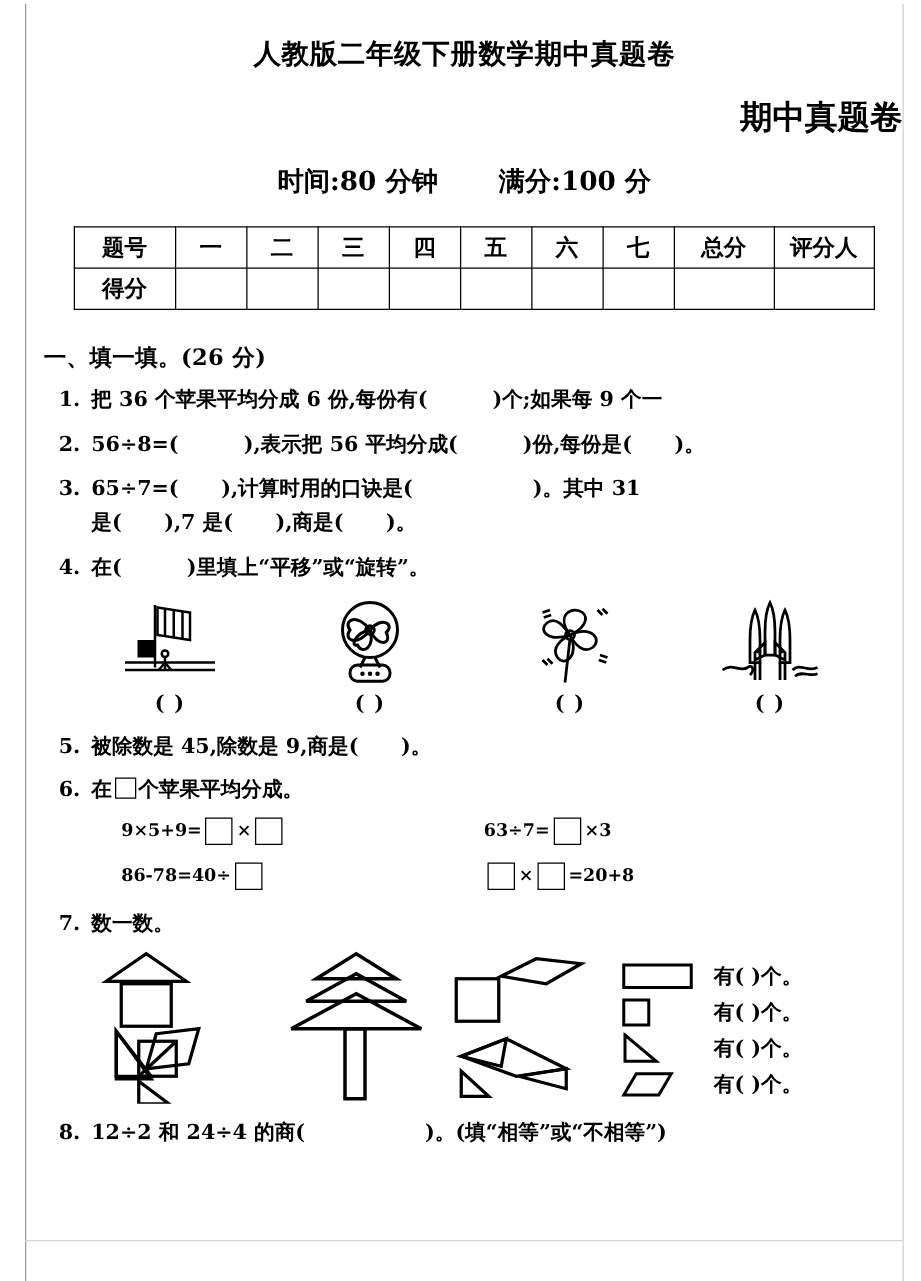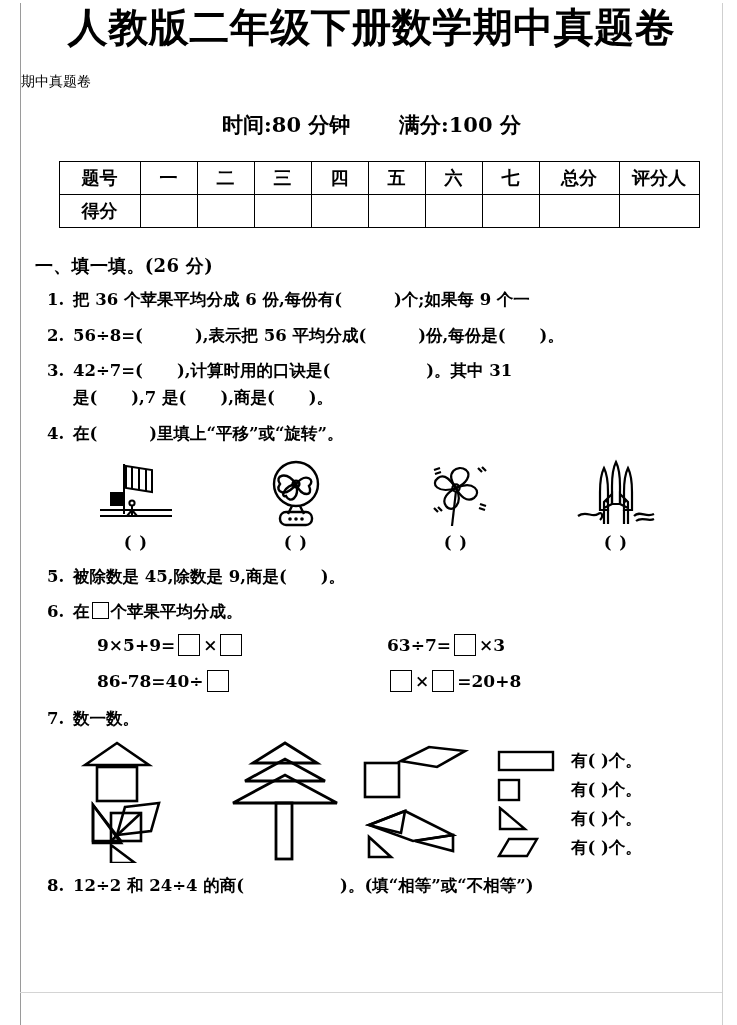--- a/index.html
+++ b/index.html
@@ -45,32 +45,33 @@
   .content {
     position: absolute;
     left: 21px; top: 0;
     width: 701px;
     height: 992px;
   }
 
   
   .title-main {
     margin: 0;
+    padding-top: 28px;
     text-align: center;
-    font-size: 40px;
+    font-size: 22px;
     font-weight: bold;
     letter-spacing: 0.5px;
     font-family: "DejaVu Serif", "Liberation Serif", serif;
   }
   .title-sub {
     margin: 0;
     padding-top: 18px;
-    text-align: left;
-    font-size: 14px;
-    font-weight: normal;
+    text-align: right;
+    font-size: 26px;
+    font-weight: bold;
   }
   .meta-line {
     margin: 0;
     padding-top: 20px;
     text-align: center;
     font-size: 21px;
     font-weight: bold;
   }
   .meta-gap { display: inline-block; width: 34px; }
 
@@ -149,21 +150,21 @@
     letter-spacing: 1px;
   }
 
   
   .eq-grid {
     margin-top: 8px;
     padding-left: 76px;
     display: grid;
     grid-template-columns: 290px auto;
     row-gap: 14px;
-    font-size: 17px;
+    font-size: 14px;
     font-weight: bold;
   }
   .eq { white-space: nowrap; display: flex; align-items: center; }
   .box {
     display: inline-block;
     width: 22px;
     height: 22px;
     border: 1.8px solid #000;
     vertical-align: -4px;
     margin: 0 3px;
@@ -265,21 +266,21 @@
       <span class="cont"><span>把 36 个苹果平均分成 6 份,每份有(</span><span class="blank-m"></span><span>)个;如果每 9 个一</span></span>
     </div>
 
     <div class="q">
       <span class="num">2.</span>
       <span class="cont"><span>56÷8=(</span><span class="blank-m"></span><span>),表示把 56 平均分成(</span><span class="blank-m"></span><span>)份,每份是(</span><span class="blank-s"></span><span>)。</span></span>
     </div>
 
     <div class="q">
       <span class="num">3.</span>
-      <span class="cont"><span>42÷7=(</span><span class="blank-s"></span><span>),计算时用的口诀是(</span><span class="blank-l"></span><span>)。其中 31</span></span>
+      <span class="cont"><span>65÷7=(</span><span class="blank-s"></span><span>),计算时用的口诀是(</span><span class="blank-l"></span><span>)。其中 31</span></span>
       <span class="cont"><span>是(</span><span class="blank-s"></span><span>),7 是(</span><span class="blank-s"></span><span>),商是(</span><span class="blank-s"></span><span>)。</span></span>
     </div>
 
     <div class="q">
       <span class="num">4.</span>
       <span class="cont"><span>在(</span><span class="blank-m"></span><span>)里填上“平移”或“旋转”。</span></span>
     </div>
 
     <div class="pic-row">
 

